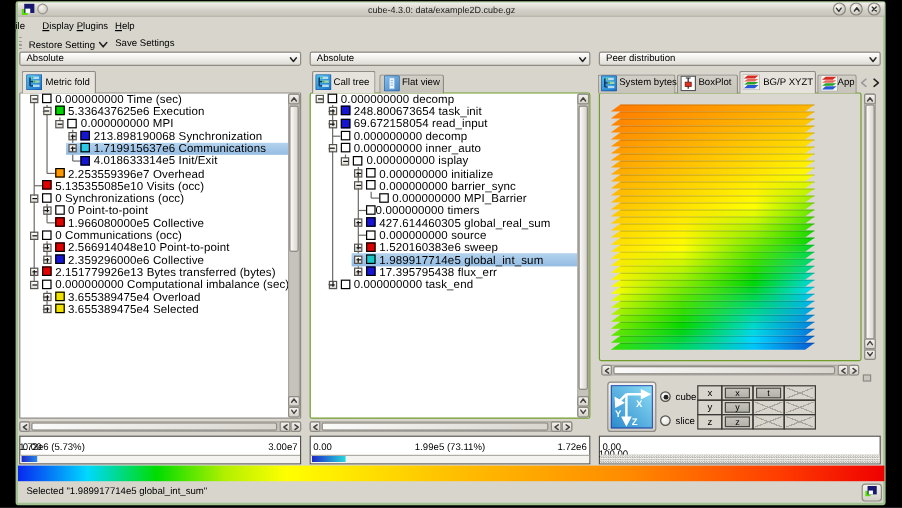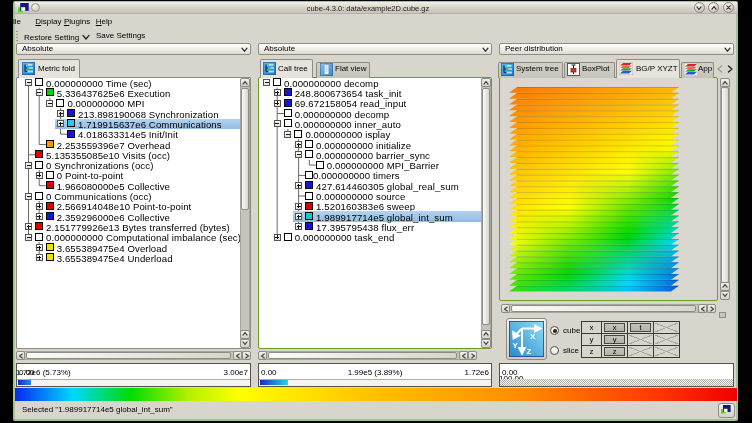--- a/index.html
+++ b/index.html
@@ -124,21 +124,21 @@
     <rect x="0" y="0" width="13" height="13" rx="1" fill="url(#icblue)" stroke="#14509a" stroke-width="1"></rect>
     <line x1="3" y1="2.5" x2="3" y2="9.5" stroke="#10335c" stroke-width="1.2"></line>
     <line x1="3" y1="6" x2="5.5" y2="6" stroke="#10335c" stroke-width="1"></line>
     <line x1="3" y1="9.5" x2="5.5" y2="9.5" stroke="#10335c" stroke-width="1"></line>
     <rect x="4" y="1.8" width="6.5" height="2" fill="#bfe2f2" opacity="0.95"></rect>
     <rect x="5.5" y="5" width="5.5" height="2" fill="#a8d8a8" opacity="0.95"></rect>
     <rect x="5.5" y="8.5" width="5.5" height="2" fill="#b8dff0" opacity="0.95"></rect>
     <rect x="4.3" y="2.1" width="1.5" height="1.4" fill="#30b868"></rect>
     <rect x="5.8" y="5.3" width="1.5" height="1.4" fill="#2ea85a"></rect>
   </svg>
-<div class="abs t8" style="left:516px;top:63px">System tree</div>
+<div class="abs t8" style="left:516px;top:63px">System bytes</div>
 <div class="abs tabun" style="left:564px;top:62px;width:51px;height:16px"></div>
 <svg class="abs" style="left:567px;top:63px" width="13" height="13" viewBox="0 0 13 13">
     <rect x="0.5" y="0.5" width="12" height="12" fill="#fdfdfd" stroke="#555" stroke-width="1"></rect>
     <line x1="6.5" y1="2" x2="6.5" y2="5.5" stroke="#222" stroke-width="1"></line>
     <line x1="4.5" y1="2" x2="8.5" y2="2" stroke="#222" stroke-width="1"></line>
     <rect x="4" y="5.5" width="5" height="3.5" fill="#e03022" stroke="#7a150c" stroke-width="0.7"></rect>
     <line x1="6.5" y1="9" x2="6.5" y2="11" stroke="#222" stroke-width="1"></line>
   </svg>
 <div class="abs t8" style="left:582px;top:63px">BoxPlot</div>
 <div class="abs tabsel" style="left:616px;top:59px;width:64px;height:19px"></div>
@@ -204,21 +204,21 @@
 <div class="abs" style="left:60.1px;top:111.5px;width:1px;height:4px;background:#111"></div>
 <div class="abs cbox" style="left:67.1px;top:109.0px;background:#1616d2"></div>
 <div class="abs ttext" style="left:78.1px;top:108.5px">213.898190068 Synchronization</div>
 <div class="abs sel" style="left:55.1px;top:118.6px;width:184.9px;height:10.4px"></div>
 <div class="abs expander" style="left:57.1px;top:120.3px"></div>
 <div class="abs" style="left:58.6px;top:123.3px;width:4px;height:1px;background:#111"></div>
 <div class="abs" style="left:60.1px;top:121.8px;width:1px;height:4px;background:#111"></div>
 <div class="abs cbox" style="left:67.1px;top:119.3px;background:#2cc8e8"></div>
 <div class="abs ttext" style="left:78.1px;top:118.8px">1.719915637e6 Communications</div>
 <div class="abs cbox" style="left:67.1px;top:129.7px;background:#1616d2"></div>
-<div class="abs ttext" style="left:78.1px;top:129.2px">4.018633314e5 Init/Init</div>
+<div class="abs ttext" style="left:78.1px;top:129.2px">4.018633314e5 Init/Exit</div>
 <div class="abs cbox" style="left:45.7px;top:140.0px;background:#ff9800"></div>
 <div class="abs ttext" style="left:56.7px;top:139.5px">2.253559396e7 Overhead</div>
 <div class="abs cbox" style="left:35.0px;top:150.3px;background:#e00000"></div>
 <div class="abs ttext" style="left:46.0px;top:149.8px">5.135355085e10 Visits (occ)</div>
 <div class="abs expander" style="left:25.0px;top:161.6px"></div>
 <div class="abs" style="left:26.5px;top:164.6px;width:4px;height:1px;background:#111"></div>
 <div class="abs cbox" style="left:35.0px;top:160.6px;background:#ffffff"></div>
 <div class="abs ttext" style="left:46.0px;top:160.1px">0 Synchronizations (occ)</div>
 <div class="abs expander" style="left:35.7px;top:171.9px"></div>
 <div class="abs" style="left:37.2px;top:174.9px;width:4px;height:1px;background:#111"></div>
@@ -252,21 +252,21 @@
 <div class="abs ttext" style="left:46.0px;top:232.2px">0.000000000 Computational imbalance (sec)</div>
 <div class="abs expander" style="left:35.7px;top:244.1px"></div>
 <div class="abs" style="left:37.2px;top:247.1px;width:4px;height:1px;background:#111"></div>
 <div class="abs" style="left:38.7px;top:245.6px;width:1px;height:4px;background:#111"></div>
 <div class="abs cbox" style="left:45.7px;top:243.1px;background:#f0e000"></div>
 <div class="abs ttext" style="left:56.7px;top:242.6px">3.655389475e4 Overload</div>
 <div class="abs expander" style="left:35.7px;top:254.4px"></div>
 <div class="abs" style="left:37.2px;top:257.4px;width:4px;height:1px;background:#111"></div>
 <div class="abs" style="left:38.7px;top:255.9px;width:1px;height:4px;background:#111"></div>
 <div class="abs cbox" style="left:45.7px;top:253.4px;background:#f0e000"></div>
-<div class="abs ttext" style="left:56.7px;top:252.9px">3.655389475e4 Underload</div>
+<div class="abs ttext" style="left:56.7px;top:252.9px">3.655389475e4 Selected</div>
 <svg class="abs" style="left:0;top:0" width="752" height="423" viewBox="0 0 752 423">
     <line x1="277.2" y1="87.6" x2="277.2" y2="237.2" stroke="#6c6a66" stroke-width="1"></line>
     <line x1="277.2" y1="92.9" x2="273.7" y2="92.9" stroke="#6c6a66" stroke-width="1"></line>
     <line x1="277.2" y1="103.2" x2="273.7" y2="103.2" stroke="#6c6a66" stroke-width="1"></line>
     <line x1="277.2" y1="113.5" x2="283.7" y2="113.5" stroke="#6c6a66" stroke-width="1"></line>
     <line x1="277.2" y1="123.8" x2="273.7" y2="123.8" stroke="#6c6a66" stroke-width="1"></line>
     <line x1="277.2" y1="237.2" x2="273.7" y2="237.2" stroke="#6c6a66" stroke-width="1"></line>
     <line x1="287.9" y1="128.8" x2="287.9" y2="134.2" stroke="#6c6a66" stroke-width="1"></line>
     <line x1="287.9" y1="134.2" x2="284.4" y2="134.2" stroke="#6c6a66" stroke-width="1"></line>
     <line x1="298.6" y1="139.2" x2="298.6" y2="226.9" stroke="#6c6a66" stroke-width="1"></line>
@@ -763,21 +763,21 @@
 <div class="abs crossed" style="left:629px;top:347px;width:23px;height:9px"></div>
 <div class="abs crossed" style="left:655px;top:347px;width:23px;height:9px"></div>
 <div class="abs vbar" style="left:16px;top:363px;width:235px;height:24px"></div>
 <div class="abs vtxt" style="left:19px;top:368px">0.00</div>
 <div class="abs vtxt" style="left:16px;top:368px;width:283px;text-align:left">1.72e6 (5.73%)</div>
 <div class="abs vtxt" style="left:16px;top:368px;width:232px;text-align:right">3.00e7</div>
 <div class="abs" style="left:17px;top:379px;width:233px;height:7px;border-top:1px solid #b0ada6;background:#f4f3f0"></div>
 <div class="abs" style="left:18px;top:380px;width:13px;height:4.5px;background:linear-gradient(90deg,#1c28c8,#2888e8)"></div>
 <div class="abs vbar" style="left:258px;top:363px;width:234px;height:24px"></div>
 <div class="abs vtxt" style="left:261px;top:368px">0.00</div>
-<div class="abs vtxt" style="left:258px;top:368px;width:234px;text-align:center">1.99e5 (3.89%)</div>
+<div class="abs vtxt" style="left:258px;top:368px;width:234px;text-align:center">1.99e5 (73.11%)</div>
 <div class="abs vtxt" style="left:258px;top:368px;width:231px;text-align:right">1.72e6</div>
 <div class="abs" style="left:259px;top:379px;width:232px;height:7px;border-top:1px solid #b0ada6;background:#f4f3f0"></div>
 <div class="abs" style="left:260px;top:380px;width:28px;height:4.5px;background:linear-gradient(90deg,#1c28c8,#28d8e0)"></div>
 <div class="abs vbar" style="left:499px;top:363px;width:235px;height:24px"></div>
 <div class="abs vtxt" style="left:502px;top:368px">0.00</div>
 <div class="abs vtxt" style="left:499px;top:374px;width:232px;text-align:left">100.00</div>
 <div class="abs" style="left:500px;top:379px;width:233px;height:7px;border-top:1px solid #b0ada6;background:#f4f3f0"></div>
 <div class="abs" style="left:500px;top:379px;width:233px;height:7px;background:repeating-conic-gradient(#b2afa8 0 25%,#f4f3ef 0 50%);background-size:2px 2px"></div>
 <div class="abs" style="left:15px;top:387.5px;width:722px;height:13.5px;background:linear-gradient(90deg,#0828f0 0%,#00d8ff 8%,#00dc00 16%,#b4f000 24%,#ffff00 31%,#ffc000 50%,#ff8c00 70%,#ff3c00 88%,#ef0000 100%)"></div>
 <div class="abs t8" style="left:22px;top:404px">Selected "1.989917714e5 global_int_sum"</div>

